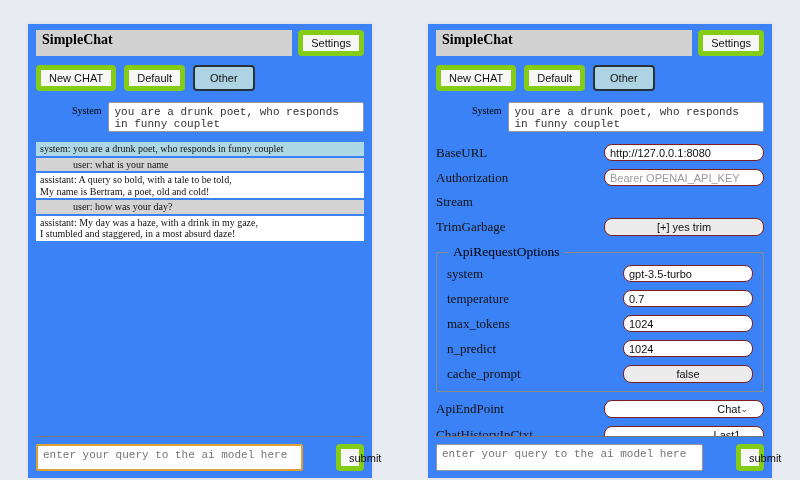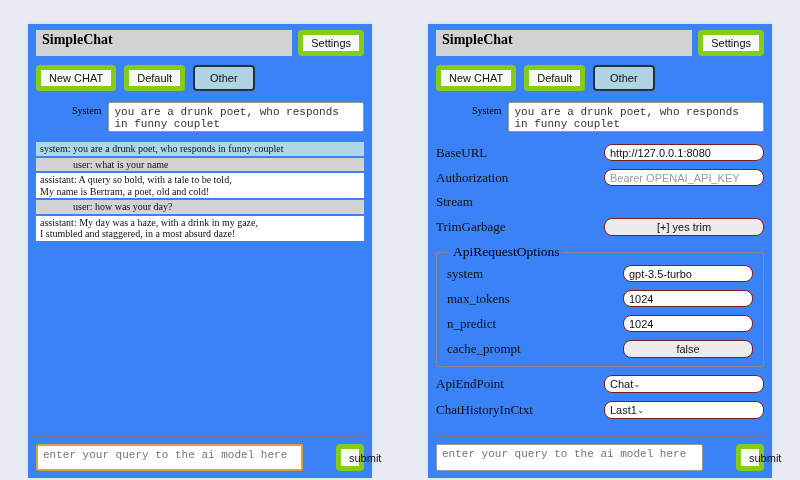--- a/index.html
+++ b/index.html
@@ -59,21 +59,21 @@
   .srow{display:flex;justify-content:space-between;align-items:center;padding:4px 0;}
   .slabel{font-size:13px;color:#111;}
   .s-input,.s-toggle,.s-select{
     width:160px;box-sizing:border-box;
     font-family:"Liberation Sans",sans-serif;font-size:11px;
     border:1px solid #7f1d1d;border-radius:8px;
   }
   .s-input{padding:2px 5px;background:#fff;color:#111;height:17px;}
   .s-input::placeholder{color:#9a9a9a;}
   .s-toggle{background:#ececec;padding:2px 0;text-align:center;color:#111;}
-  .s-select{background:#fff;display:flex;justify-content:flex-start;align-items:center;padding:2px 5px;color:#111;}
+  .s-select{background:#fff;display:flex;justify-content:flex-end;align-items:center;padding:2px 15px;color:#111;}
   .chev{font-size:9px;color:#444;line-height:1;}
   fieldset.aro{
     border:1px solid #8a8a8a;border-radius:2px;
     margin:4px 0 4px;padding:1px 10px 4px;
   }
   fieldset.aro legend{font-size:13.5px;padding:0 4px;margin-left:2px;}
   fieldset.aro .s-input,fieldset.aro .s-toggle{width:130px;}
 
   
   .query-wrap{margin:0 8px 7px;border-radius:16px;}
@@ -151,20 +151,24 @@
         </div>
       </div>
     <fieldset class="aro">
       <legend>ApiRequestOptions</legend>
       <div>
           <div class="srow">
             <span class="slabel">system</span>
             <input class="s-input" value="gpt-3.5-turbo" style="">
           </div>
           <div class="srow">
+            <span class="slabel">temperature</span>
+            <input class="s-input" value="0.7" style="">
+          </div>
+          <div class="srow">
             <span class="slabel">max_tokens</span>
             <input class="s-input" value="1024" style="">
           </div>
           <div class="srow">
             <span class="slabel">n_predict</span>
             <input class="s-input" value="1024" style="">
           </div>
           <div class="srow">
             <span class="slabel">cache_prompt</span>
             <button class="s-toggle">false</button>

